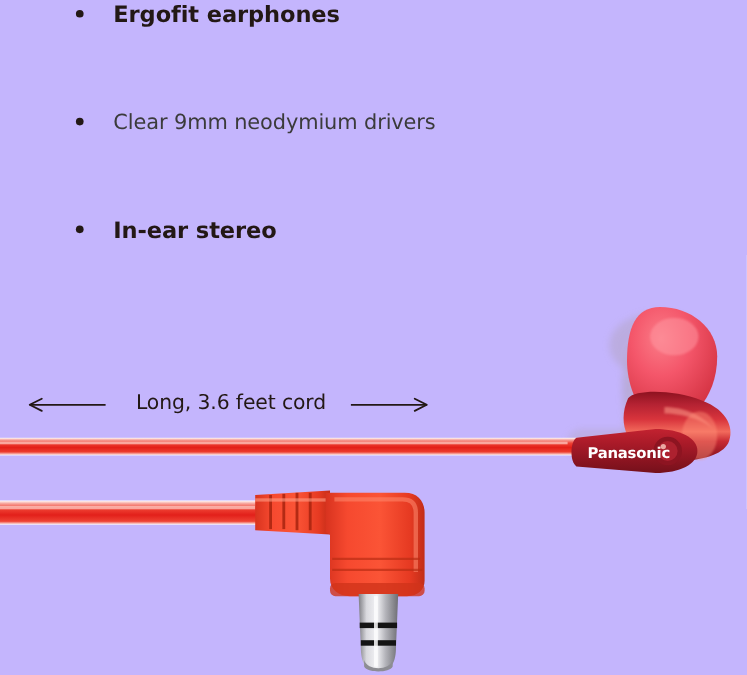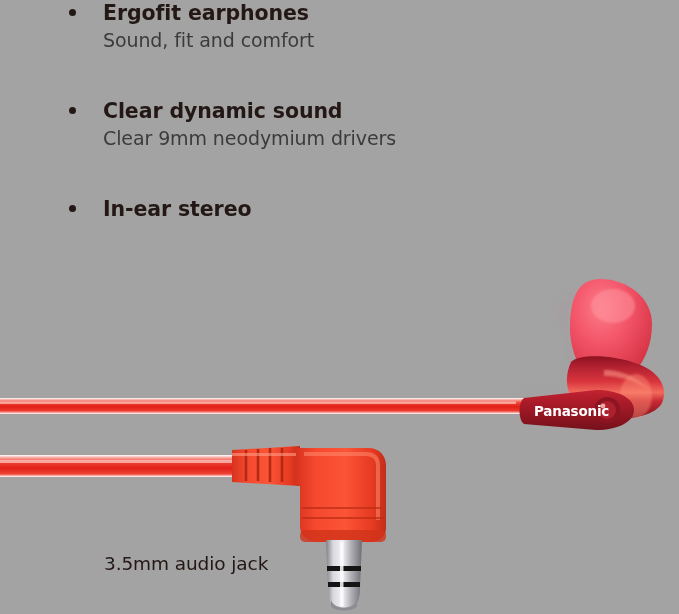--- a/index.html
+++ b/index.html
@@ -8,21 +8,21 @@
     padding: 0;
     background: #ffffff;
   }
   body {
     font-family: "DejaVu Sans", "Liberation Sans", sans-serif;
   }
   #canvas {
     position: relative;
     width: 679px;
     height: 614px;
-    background: #a3a3a3;
+    background: #c4b5fd;
     overflow: hidden;
   }
 
   
   .feature-list {
     position: absolute;
     left: 0;
     top: 0;
     width: 679px;
   }
@@ -114,26 +114,24 @@
 </head>
 <body>
 
 <div id="canvas">
 
   <div class="feature-list">
 
     <div class="feature-block b0">
       <span class="bullet-dot"></span>
       <p class="feature-title">Ergofit earphones</p>
-      <p class="feature-sub">Sound, fit and comfort</p>
     </div>
 
     <div class="feature-block b1">
       <span class="bullet-dot"></span>
-      <p class="feature-title">Clear dynamic sound</p>
       <p class="feature-sub">Clear 9mm neodymium drivers</p>
     </div>
 
     <div class="feature-block b2">
       <span class="bullet-dot"></span>
       <p class="feature-title">In-ear stereo</p>
     </div>
 
   </div>
 
@@ -299,16 +297,30 @@
         <rect x="327" y="296" width="34" height="5" fill="#141414"></rect>
         <rect x="328" y="312" width="32" height="5" fill="#141414"></rect>
         <rect x="340" y="272" width="3.5" height="64" fill="#fbfbfd" opacity="0.85"></rect>
         <path d="M331 330 C 334 340 354 340 357 330 L 357 336
                  C 354 342 334 342 331 336 Z" fill="#8d8d93"></path>
       </g>
 
     </svg>
   </div>
 
-
-  <div class="jack-caption">3.5mm audio jack</div>
+  <div class="cord-measure">
+    <svg class="arrow-svg" width="370" height="28" viewBox="0 0 370 28" xmlns="http://www.w3.org/2000/svg">
+
+      <g stroke="#231815" stroke-width="1.6" fill="none">
+        <line x1="5" y1="14" x2="74" y2="14"></line>
+        <polyline points="16,8.5 5,14 16,19.5" stroke-linecap="round" stroke-linejoin="round"></polyline>
+      </g>
+
+      <g stroke="#231815" stroke-width="1.6" fill="none">
+        <line x1="297" y1="14" x2="366" y2="14"></line>
+        <polyline points="355,8.5 366,14 355,19.5" stroke-linecap="round" stroke-linejoin="round"></polyline>
+      </g>
+    </svg>
+    <div class="measure-label">Long, 3.6 feet cord</div>
+  </div>
+
 
 </div>
 
 </body></html>

